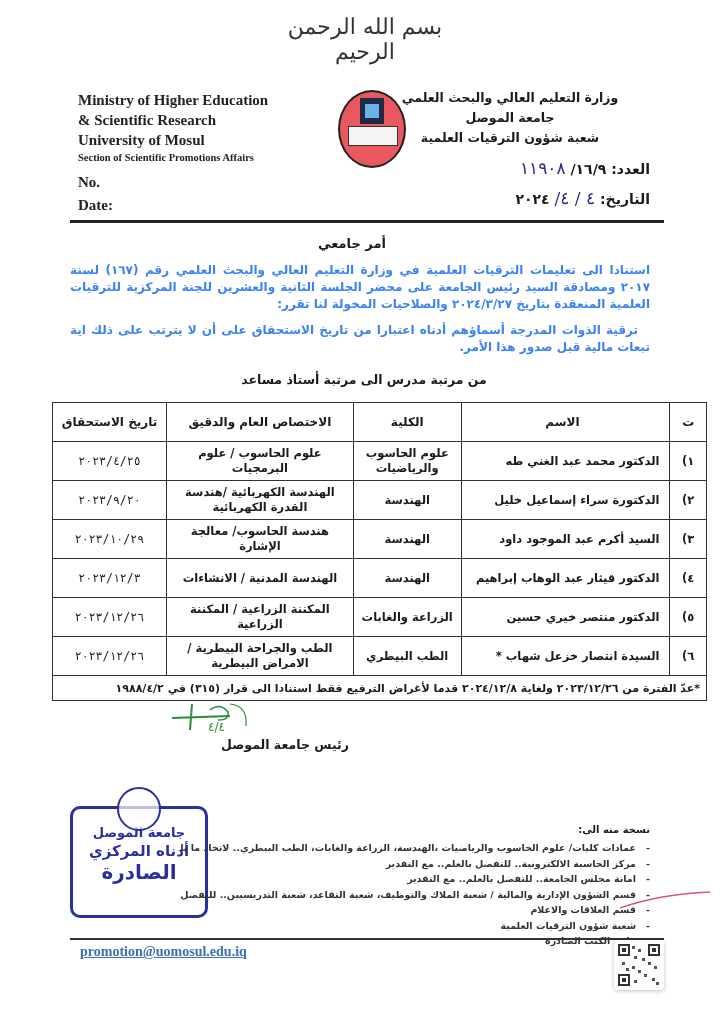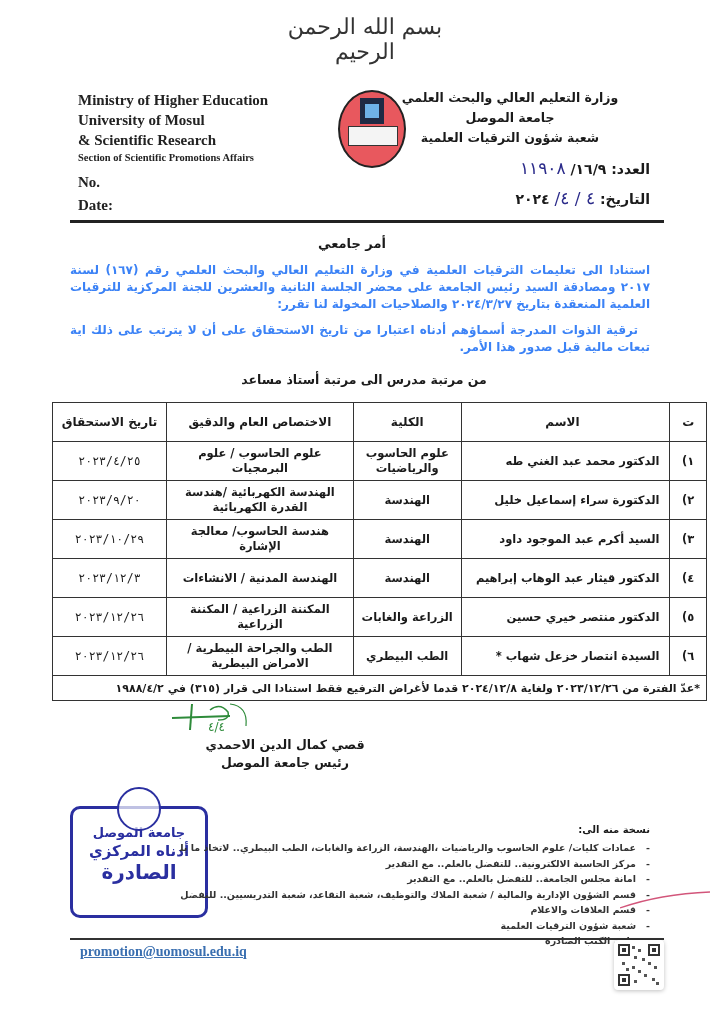--- a/index.html
+++ b/index.html
@@ -52,22 +52,22 @@
   .email { left:80px; top:944px; font-family:"Liberation Serif", serif; font-size:14px; color:#3a6fb0; text-decoration:underline; font-weight:bold; }
   .qr { left:614px; top:940px; width:50px; height:50px; background:#fff; box-shadow:0 1px 4px rgba(0,0,0,0.25); border-radius:4px; }
 </style>
 </head>
 <body>
 
 <div class="abs basmala">بسم الله الرحمن الرحيم</div>
 
 <div class="abs en-head">
   <div class="en-l1">Ministry of Higher Education</div>
+  <div class="en-l1">&amp; Scientific Research</div>
   <div class="en-l1">University of Mosul</div>
-  <div class="en-l1">&amp; Scientific Research</div>
   <div class="en-l4">Section of Scientific Promotions Affairs</div>
   <div class="en-no">No.</div>
   <div class="en-date">Date:</div>
 </div>
 
 <div class="abs logo">
   <div class="tower">
       <i></i>
     </div>
   <div class="book"></div>
@@ -158,21 +158,20 @@
 
 <svg class="abs sig-mark" viewBox="0 0 80 32">
   <path d="M2 18 L60 16" stroke="#2e8b3a" stroke-width="2" fill="none"></path>
   <path d="M22 4 L20 30" stroke="#2e8b3a" stroke-width="2" fill="none"></path>
   <path d="M40 10 Q50 2 58 12 Q60 20 48 20" stroke="#2e8b3a" stroke-width="1.5" fill="none"></path>
   <path d="M60 4 Q78 6 76 26" stroke="#2e8b3a" stroke-width="1.2" fill="none"></path>
 </svg>
 <div class="abs" style="left:208px;top:720px;font-size:12px;color:#2e8b3a;">٤/٤</div>
 
 <div class="abs sig">
-  <div>قصي كمال الدين الاحمدي</div>
   <div>رئيس جامعة الموصل</div>
 </div>
 
 <div class="abs stamp">
   <div class="seal"></div>
   <div class="s1">جامعة الموصل</div>
   <div class="s2">أدناه المركزي</div>
   <div class="s3">الصادرة</div>
 </div>
 

